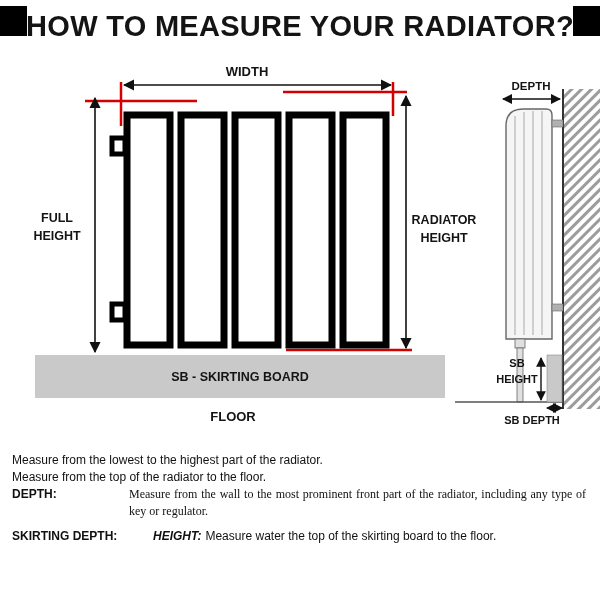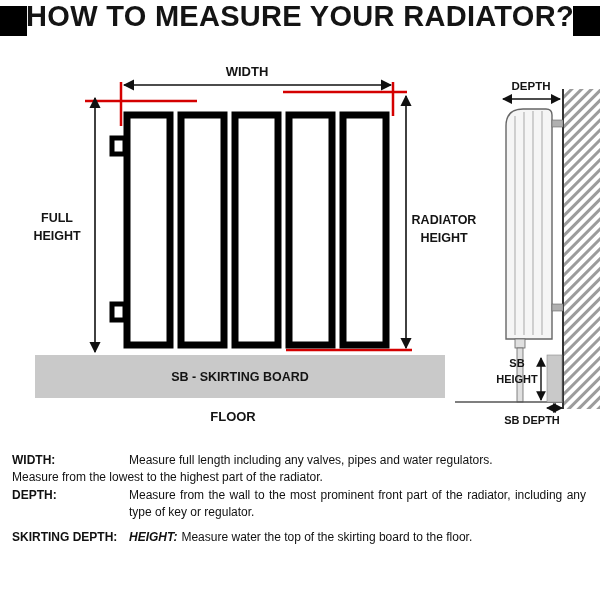--- a/index.html
+++ b/index.html
@@ -1,33 +1,33 @@
 <!DOCTYPE html>
 <html><head>
 <meta charset="utf-8">
 <style>
   html, body { margin: 0; padding: 0; width: 600px; height: 600px; overflow: hidden; background: #fff; }
   body { font-family: "Liberation Sans", sans-serif; color: #111; position: relative; }
 
-  .header { position: relative; height: 52px; display: flex; justify-content: center; }
+  .header { position: relative; height: 52px; display: flex; align-items: center; justify-content: center; }
   .header .title { font-size: 29px; font-weight: bold; letter-spacing: 0.3px; color: #141414; white-space: nowrap; }
   .corner-mark { position: absolute; top: 6px; width: 27px; height: 30px; background: #000; }
   .corner-mark.left { left: 0; }
   .corner-mark.right { right: 0; }
 
   svg { display: block; }
   svg text { font-family: "Liberation Sans", sans-serif; font-weight: bold; fill: #141414; }
 
   .defs-section { padding: 10px 12px 0 12px; font-size: 12px; line-height: 1.35; }
   .def-row { display: flex; margin-bottom: 1px; }
   .def-term { width: 117px; flex: 0 0 117px; font-weight: bold; white-space: nowrap; }
   .def-text { flex: 1; padding-right: 2px; }
-  .def-text.justify { text-align: justify; }
+  .def-text.justify { text-align: justify; font-family: Liberation Serif, serif; }
   .def-row.gap-above { margin-top: 9px; }
-  .sub-label { font-weight: bold; font-style: italic; margin-right: 4px; }
+  .sub-label { font-weight: bold; font-style: italic; margin-right: 4px; margin-left: 24px; }
   .def-subline { margin-bottom: 2px; }
 </style>
 </head>
 <body>
 
 <div class="header">
   <div class="corner-mark left"></div>
   <div class="title">HOW TO MEASURE YOUR RADIATOR?</div>
   <div class="corner-mark right"></div>
 </div>
@@ -110,27 +110,24 @@
     <text x="517" y="331" font-size="11" text-anchor="middle">HEIGHT</text>
     <line x1="541" y1="306" x2="541" y2="348" stroke="#111" stroke-width="1.4" marker-start="url(#arr)" marker-end="url(#arr)"></line>
 
     <line x1="547" y1="356" x2="562" y2="356" stroke="#111" stroke-width="1.4" marker-start="url(#arr)" marker-end="url(#arr)"></line>
     <text x="532" y="372" font-size="11" text-anchor="middle">SB DEPTH</text>
   </g>
 </svg>
 
 <div class="defs-section">
   <div class="def-row">
-    <div class="def-term">WIDTH:</div>
-    <div class="def-text">Measure full length including any valves, pipes and water regulators.</div>
-  </div>
-  <div class="def-row">
     <div class="def-text">Measure from the lowest to the highest part of the radiator.</div>
   </div>
   <div class="def-row">
+    <div class="def-text">Measure from the top of the radiator to the floor.</div>
   </div>
   <div class="def-row">
     <div class="def-term">DEPTH:</div>
     <div class="def-text justify">Measure from the wall to the most prominent front part of the radiator, including any type of key or regulator.</div>
   </div>
   <div class="def-row gap-above">
     <div class="def-term">SKIRTING DEPTH:</div>
     <div class="def-text">
       <div class="def-subline">
         <span class="sub-label">HEIGHT:</span><span>Measure water the top of the skirting board to the floor.</span>

